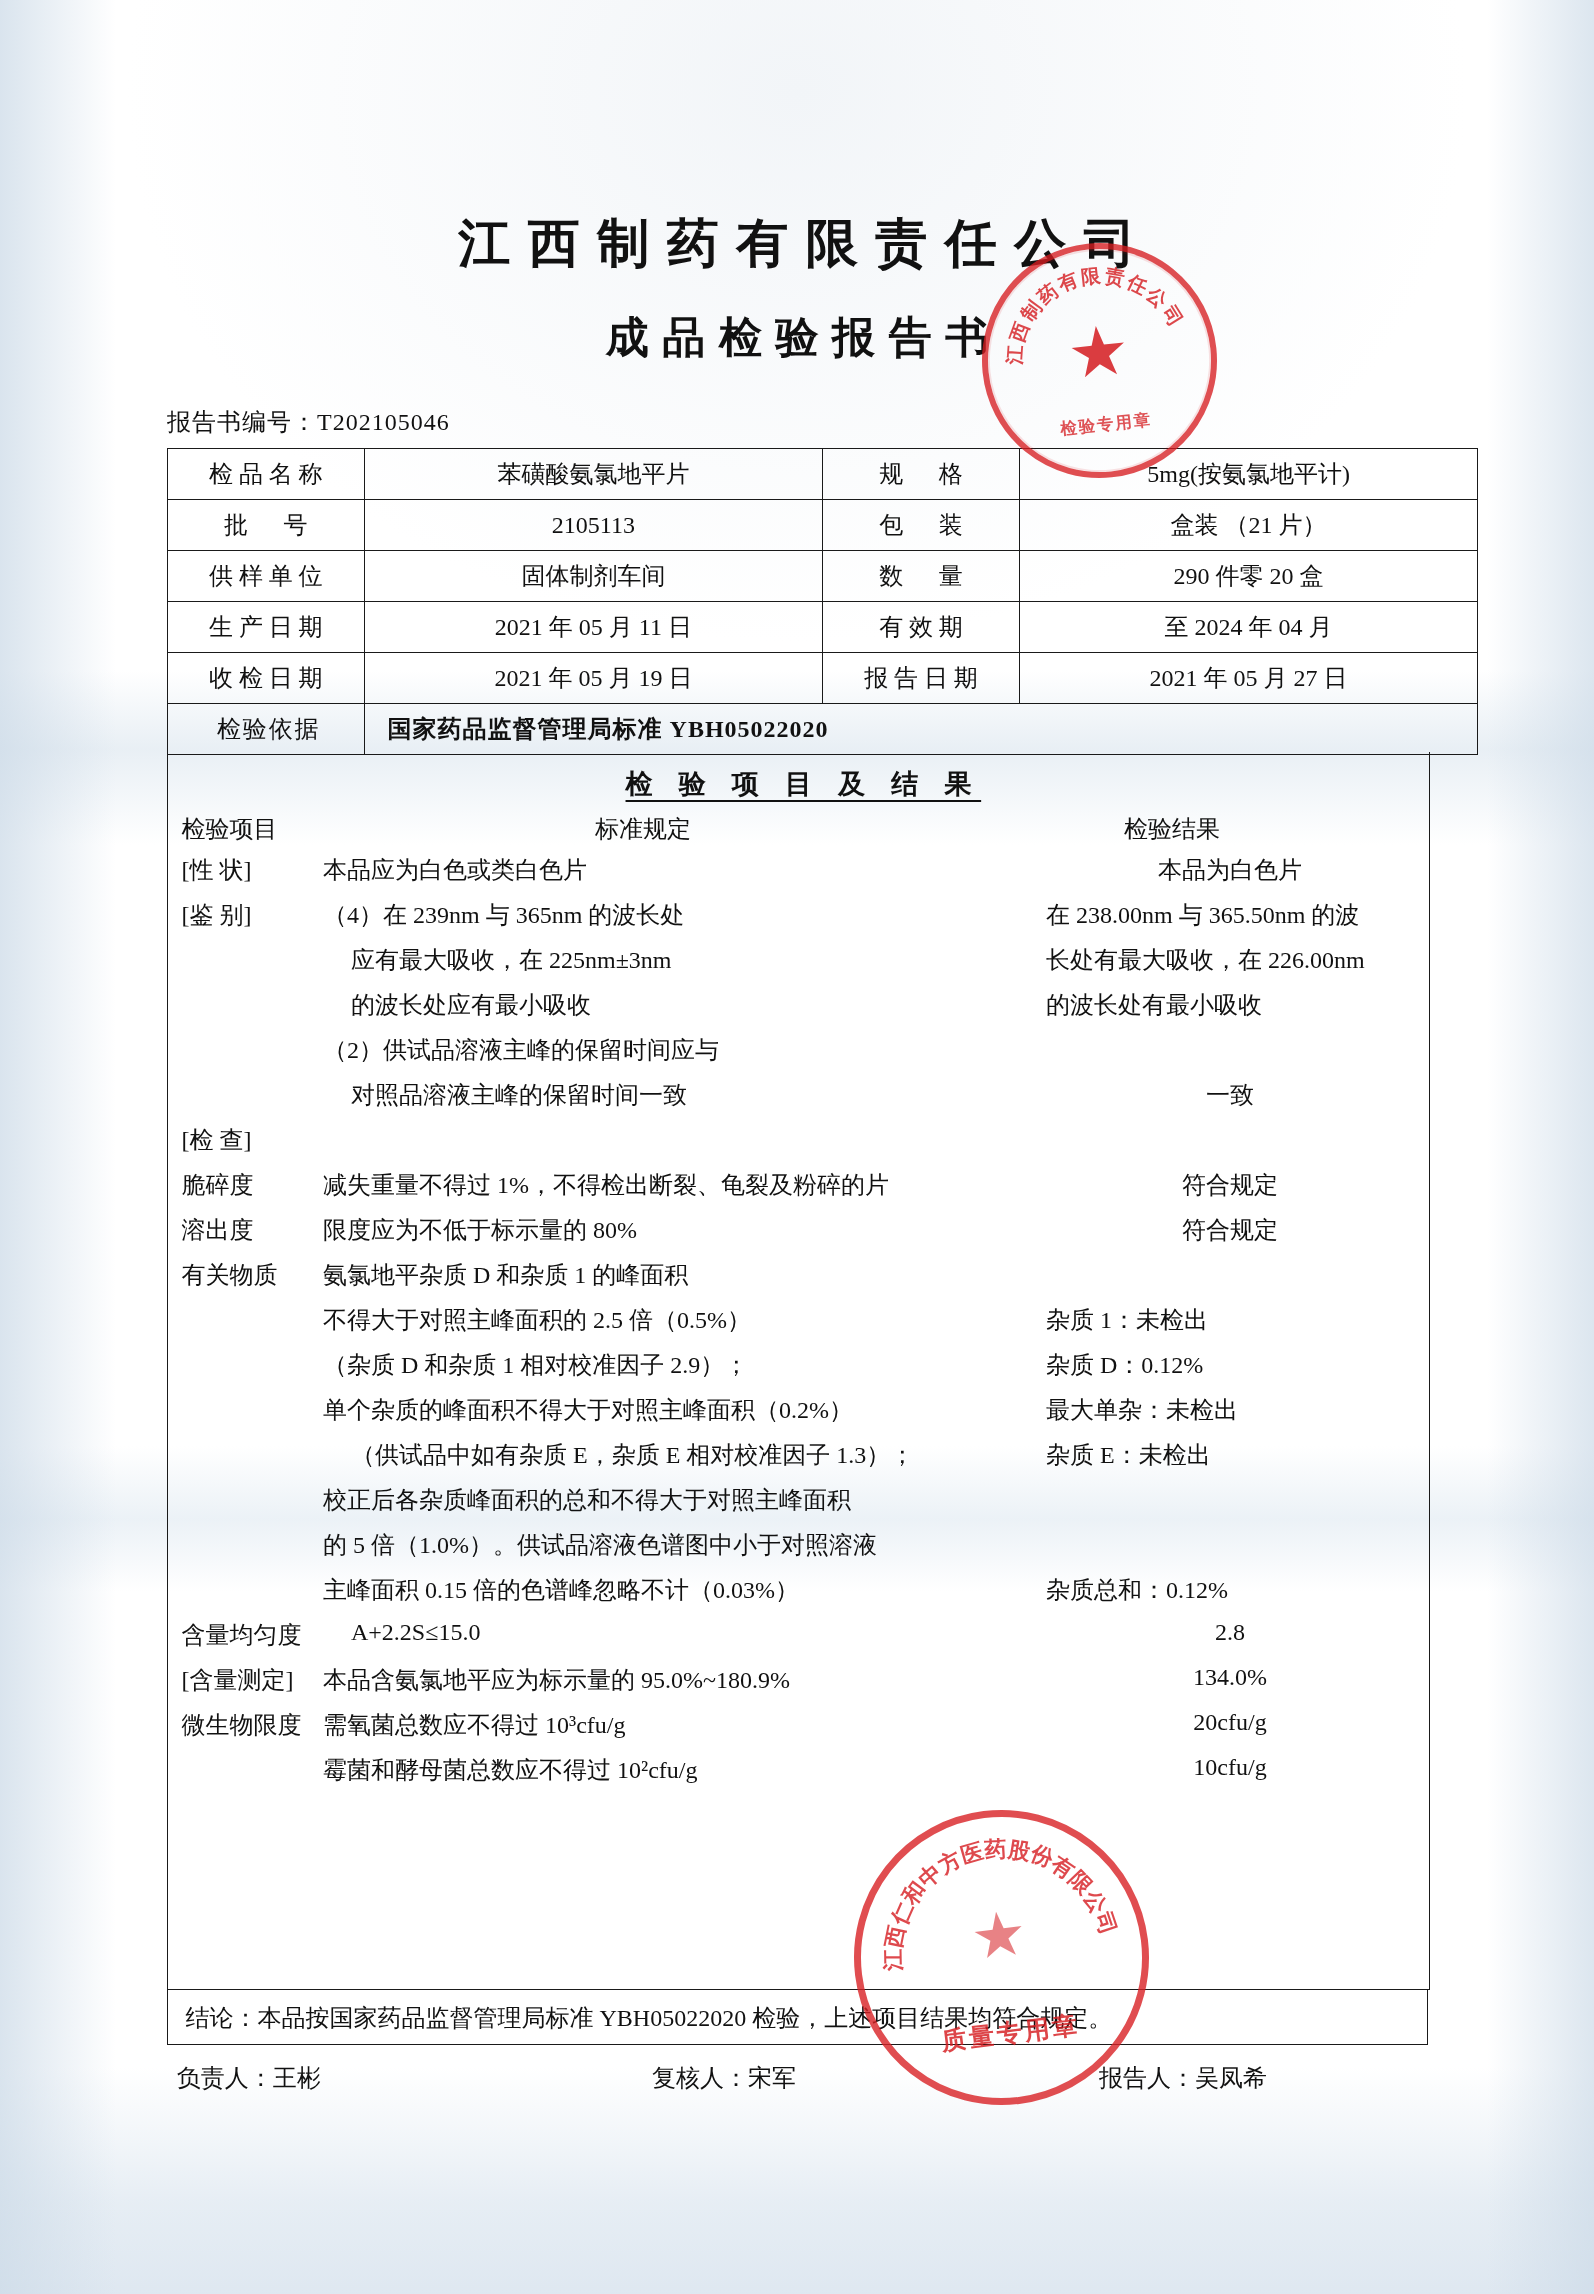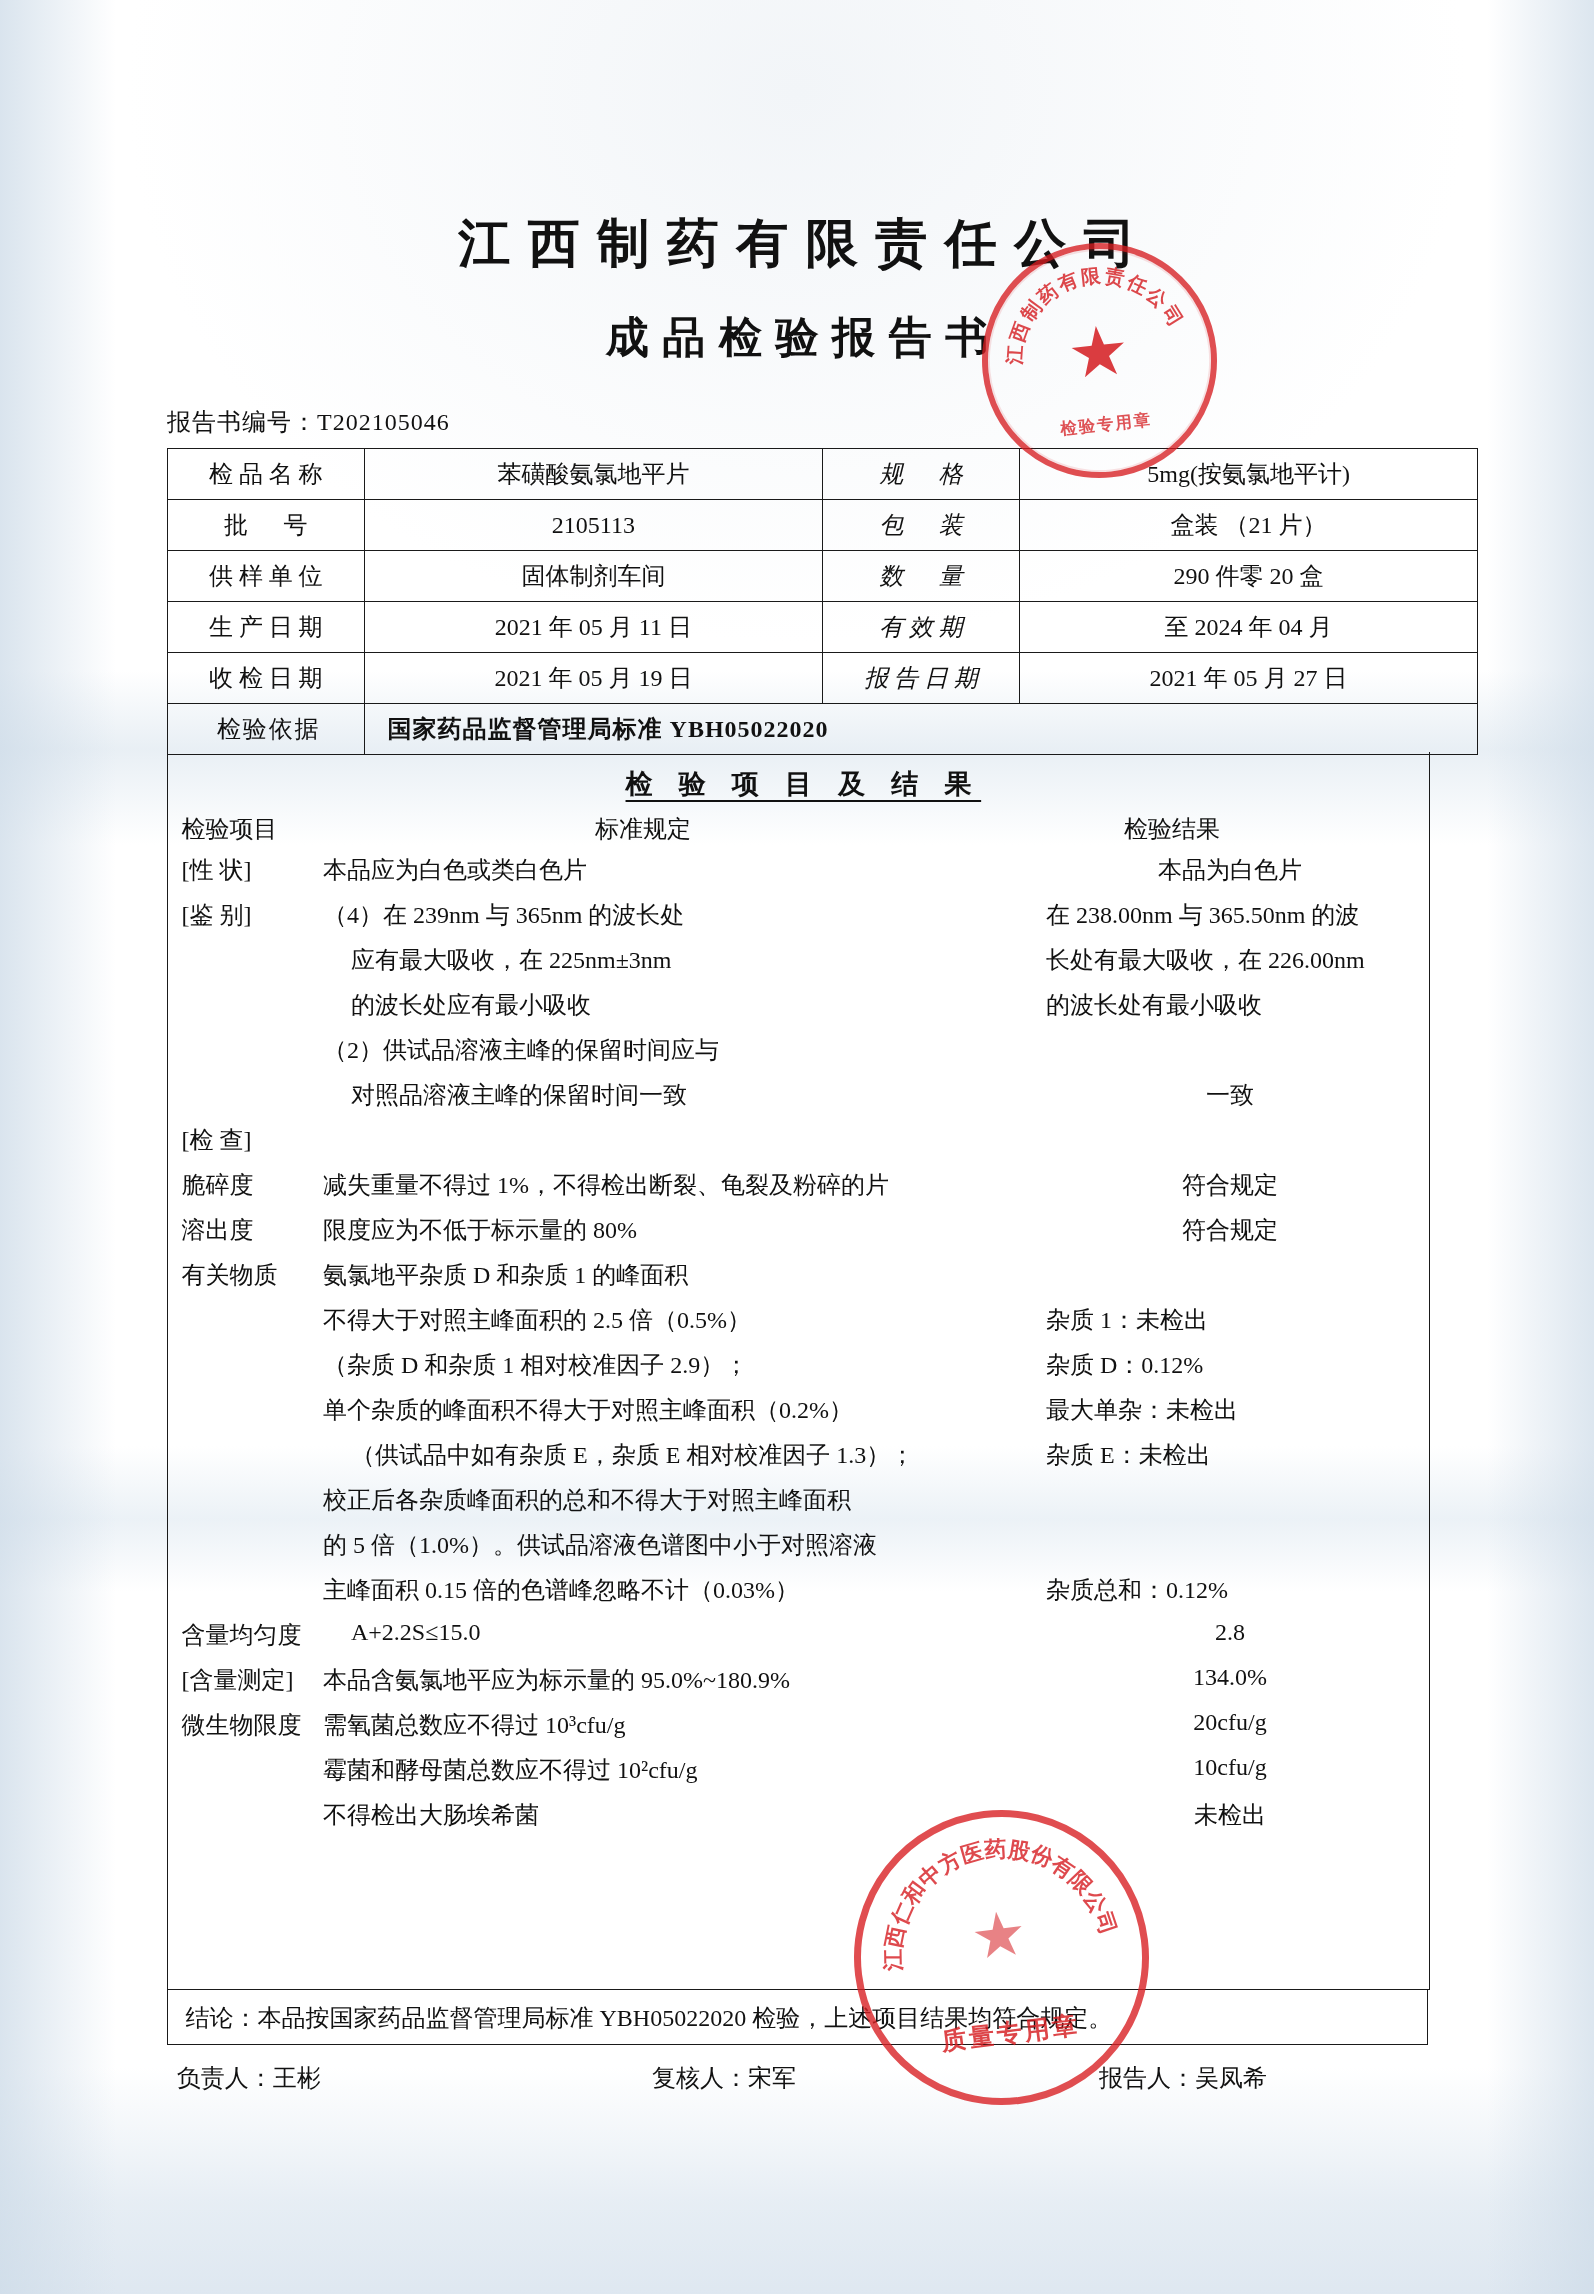--- a/index.html
+++ b/index.html
@@ -100,21 +100,21 @@
   .info-table td {
     border: 1.6px solid #1a1a1a;
     height: 50px;
     font-size: 24px;
     text-align: center;
     vertical-align: middle;
     padding: 0 5.8px;
   }
   .lbl { width: 184px; letter-spacing: 5.8px; text-indent: 5.8px; }
   .val { width: 446px; }
-  .lbl2 { width: 184px; letter-spacing: 5.8px; text-indent: 5.8px; font-style: italic; }
+  .lbl2 { width: 184px; letter-spacing: 5.8px; text-indent: 5.8px; }
   .val2 { width: 446px; }
   .basis-label { letter-spacing: 1.9px; }
   .basis-value {
     text-align: left !important;
     padding-left: 23px !important;
     letter-spacing: 1px;
     font-weight: 600;
   }
 
   
@@ -456,25 +456,20 @@
         <div class="row">
           <span class="item">微生物限度</span>
           <span class="spec">需氧菌总数应不得过 10³cfu/g</span>
           <span class="result">20cfu/g</span>
         </div>
         <div class="row">
           <span class="item"></span>
           <span class="spec">霉菌和酵母菌总数应不得过 10²cfu/g</span>
           <span class="result">10cfu/g</span>
         </div>
-        <div class="row">
-          <span class="item"></span>
-          <span class="spec">不得检出大肠埃希菌</span>
-          <span class="result">未检出</span>
-        </div>
       </div>
   </div>
 
   <div class="conclusion">结论：本品按国家药品监督管理局标准 YBH05022020 检验，上述项目结果均符合规定。</div>
 
   <div class="signatures">
     <span class="s1">负责人：王彬</span>
     <span class="s2">复核人：宋军</span>
     <span class="s3">报告人：吴凤希</span>
   </div>

